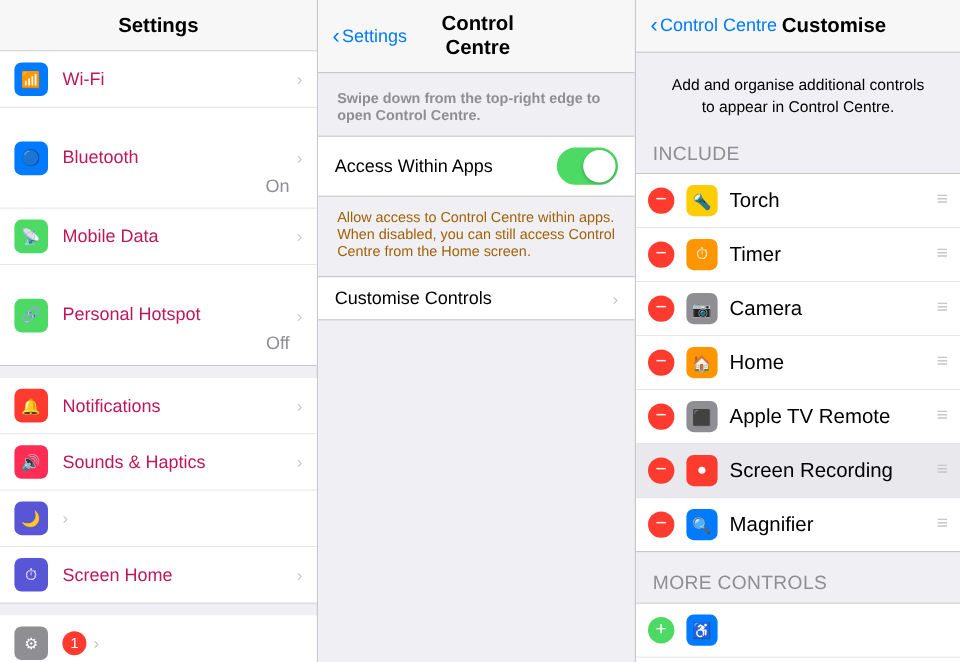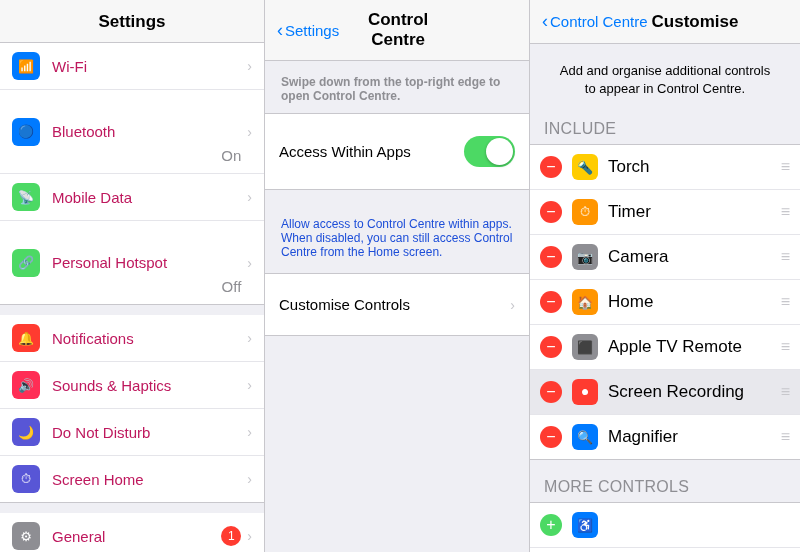--- a/index.html
+++ b/index.html
@@ -130,34 +130,33 @@
     }
     .middle-section {
       background: #fff;
       border-top: 1px solid #c8c7cc;
       border-bottom: 1px solid #c8c7cc;
       margin-bottom: 10px;
     }
     .middle-row {
       display: flex;
       align-items: center;
-      padding: 22px 14px;
+      padding: 9px 14px;
       border-bottom: 1px solid #e5e5ea;
     }
     .middle-row:last-child { border-bottom: none; }
     .middle-row-label {
       flex: 1;
       font-size: 15px;
       color: #000;
     }
     .middle-row-hint {
       font-size: 12px;
-      color: #1d4ed8;
+      color: #a16207;
       padding: 0 16px 14px;
-      margin-top: 17px;
     }
     .toggle {
       width: 51px;
       height: 31px;
       border-radius: 16px;
       background: #4cd964;
       position: relative;
       flex-shrink: 0;
     }
     .toggle-knob {
@@ -321,33 +320,31 @@
           <span class="settings-item-label">Notifications</span>
           <span class="chevron">›</span>
         </div>
         <div class="settings-item">
           <div class="settings-item-icon" style="background: rgb(255, 45, 85); color: rgb(255, 255, 255); font-size: 13px;">🔊</div>
           <span class="settings-item-label">Sounds &amp; Haptics</span>
           <span class="chevron">›</span>
         </div>
         <div class="settings-item">
           <div class="settings-item-icon" style="background: rgb(88, 86, 214); color: rgb(255, 255, 255); font-size: 13px;">🌙</div>
-          <span class="settings-item-label">Do Not Disturb</span>
           <span class="chevron">›</span>
         </div>
         <div class="settings-item">
           <div class="settings-item-icon" style="background: rgb(88, 86, 214); color: rgb(255, 255, 255); font-size: 13px;">⏱</div>
           <span class="settings-item-label">Screen Home</span>
           <span class="chevron">›</span>
         </div>
       </div>
       <div class="settings-group" style="margin-top: 10px;">
         <div class="settings-item">
           <div class="settings-item-icon" style="background: rgb(142, 142, 147); color: rgb(255, 255, 255); font-size: 13px;">⚙</div>
-          <span class="settings-item-label">General</span>
           <div class="badge">1</div>
           <span class="chevron">›</span>
         </div>
         <div class="settings-item">
           <div class="settings-item-icon" style="background: rgb(142, 142, 147); color: rgb(255, 255, 255); font-size: 13px;">☰</div>
           <span class="chevron">›</span>
         </div>
         <div class="settings-item">
           <div class="settings-item-icon" style="background: rgb(0, 122, 255); color: rgb(255, 255, 255); font-size: 13px;">☀</div>
           <span class="settings-item-label">Display &amp; Brightness</span>

